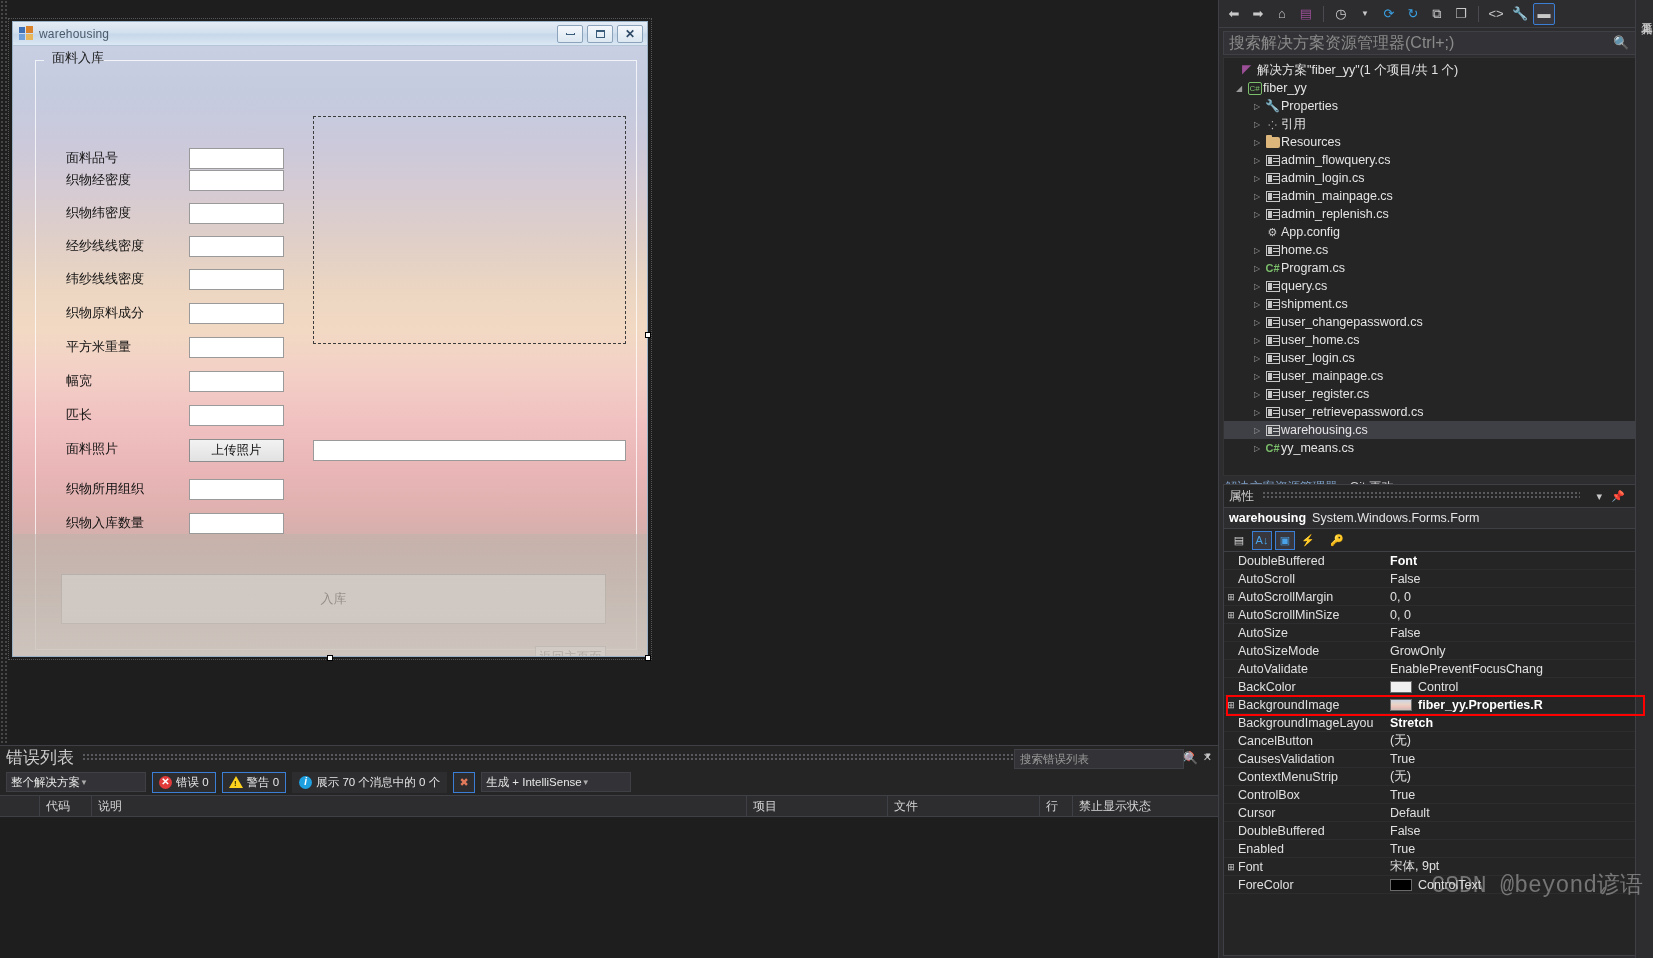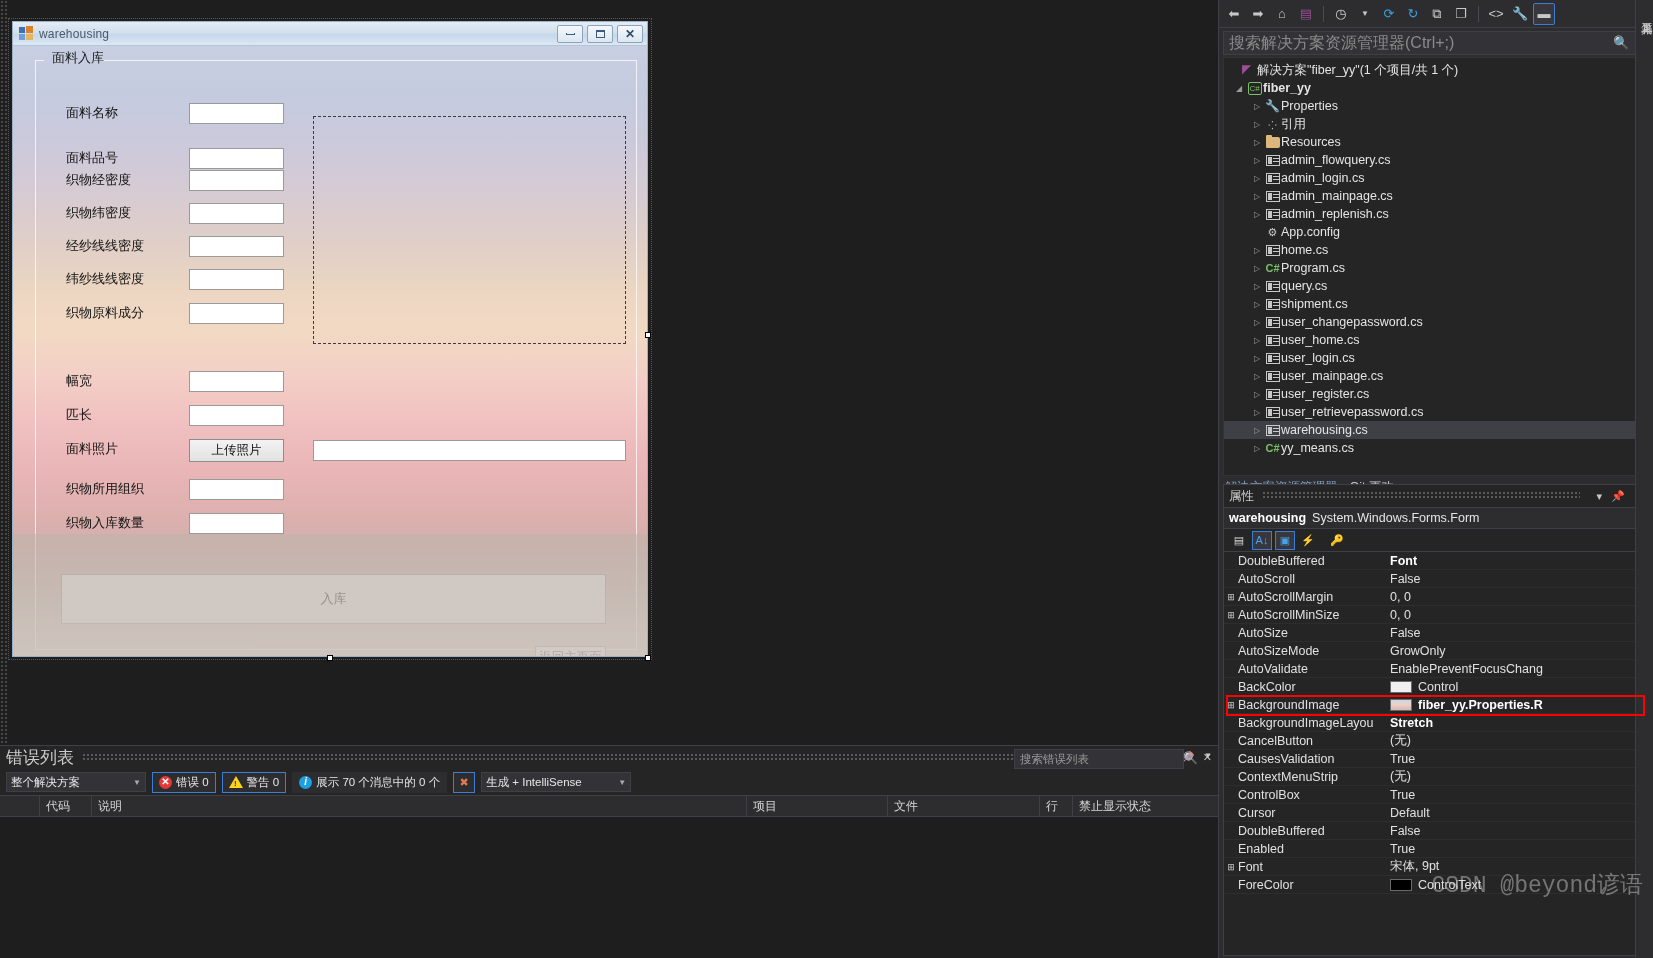--- a/index.html
+++ b/index.html
@@ -173,21 +173,21 @@
     background-size: 4px 4px; background-position: 0 3px;
   }
   .el-hdr-btn { color: #c0c0c0; font-size: 11px; margin-left: 8px; cursor: default; }
   .el-toolbar {
     height: 26px; display: flex; align-items: center; gap: 6px;
     padding: 0 6px; background: #252526;
   }
   .el-combo {
     width: 140px; height: 20px; background: #333337; border: 1px solid #3f3f46;
     color: #e6e6e6; font-size: 11.5px; display: flex; align-items: center;
-    padding: 0 4px; justify-content: space-between;
+    padding: 0 4px; 
   }
   .el-combo .caret { font-size: 8px; color: #aaa; }
   .el-tgl {
     height: 21px; display: flex; align-items: center; gap: 4px;
     padding: 0 6px; border: 1px solid #3a7fd5; background: #2d2d30;
     color: #e6e6e6; font-size: 11.5px; white-space: nowrap;
   }
   .el-tgl.noborder { border-color: transparent; }
   .ico-err { width: 13px; height: 13px; border-radius: 50%; background: #e03a3a;
     color: #fff; font-size: 10px; font-weight: bold; display: flex; align-items: center;
@@ -248,21 +248,21 @@
   .tr {
     height: 18px; display: flex; align-items: center; font-size: 12.5px; color: #e4e4e4;
     white-space: nowrap; padding-right: 4px;
   }
   .tr.selected { background: #3f3f46; }
   .tr .arrow {
     width: 14px; text-align: center; font-size: 8px; color: #9a9a9a; flex: none;
   }
   .tr .tico { width: 17px; flex: none; display: flex; align-items: center; justify-content: center; }
   .tr .tlabel { overflow: hidden; text-overflow: ellipsis; }
-  .tr.bold .tlabel { font-weight: bold; text-align: right; }
+  .tr.bold .tlabel { font-weight: normal; text-align: right; }
 
   .ic-sln { width: 13px; height: 13px; position: relative; }
   .ic-sln::before { content: "◤"; color: #9b4f96; font-size: 12px; position: absolute; left: 0; top: -2px; }
   .ic-cs { width: 14px; height: 13px; border: 1px solid #7bbf6a; color: #7bbf6a;
     font-size: 8px; display: flex; align-items: center; justify-content: center;
     border-radius: 2px; }
   .ic-cs-plain { color: #7bbf6a; font-size: 11px; font-weight: bold; }
   .ic-wrench { color: #c8c8c8; font-size: 12px; }
   .ic-refs { color: #bfbfbf; font-size: 11px; }
   .ic-folder { width: 14px; height: 11px; background: #dcb67a; border-radius: 1px 2px 2px 1px; position: relative; }
@@ -386,24 +386,20 @@
       </div>
 
       <div class="form-body">
         <div class="groupbox">
           <div class="gb-top-right"></div>
           <div class="gb-legend">面料入库</div>
         </div>
 
         <div class="pic-box"></div>
 
-        <div class="field-row" style="top:57px">
-          <span class="field-label">面料名称</span>
-          <div class="field-input"></div>
-        </div>
         <div class="field-row" style="top:102px">
           <span class="field-label">面料品号</span>
           <div class="field-input"></div>
         </div>
         <div class="field-row" style="top:124px">
           <span class="field-label">织物经密度</span>
           <div class="field-input"></div>
         </div>
         <div class="field-row" style="top:157px">
           <span class="field-label">织物纬密度</span>
@@ -412,20 +408,24 @@
         <div class="field-row" style="top:190px">
           <span class="field-label">经纱线线密度</span>
           <div class="field-input"></div>
         </div>
         <div class="field-row" style="top:223px">
           <span class="field-label">纬纱线线密度</span>
           <div class="field-input"></div>
         </div>
         <div class="field-row" style="top:257px">
           <span class="field-label">织物原料成分</span>
+          <div class="field-input"></div>
+        </div>
+        <div class="field-row" style="top:291px">
+          <span class="field-label">平方米重量</span>
           <div class="field-input"></div>
         </div>
         <div class="field-row" style="top:325px">
           <span class="field-label">幅宽</span>
           <div class="field-input"></div>
         </div>
         <div class="field-row" style="top:359px">
           <span class="field-label">匹长</span>
           <div class="field-input"></div>
         </div>

